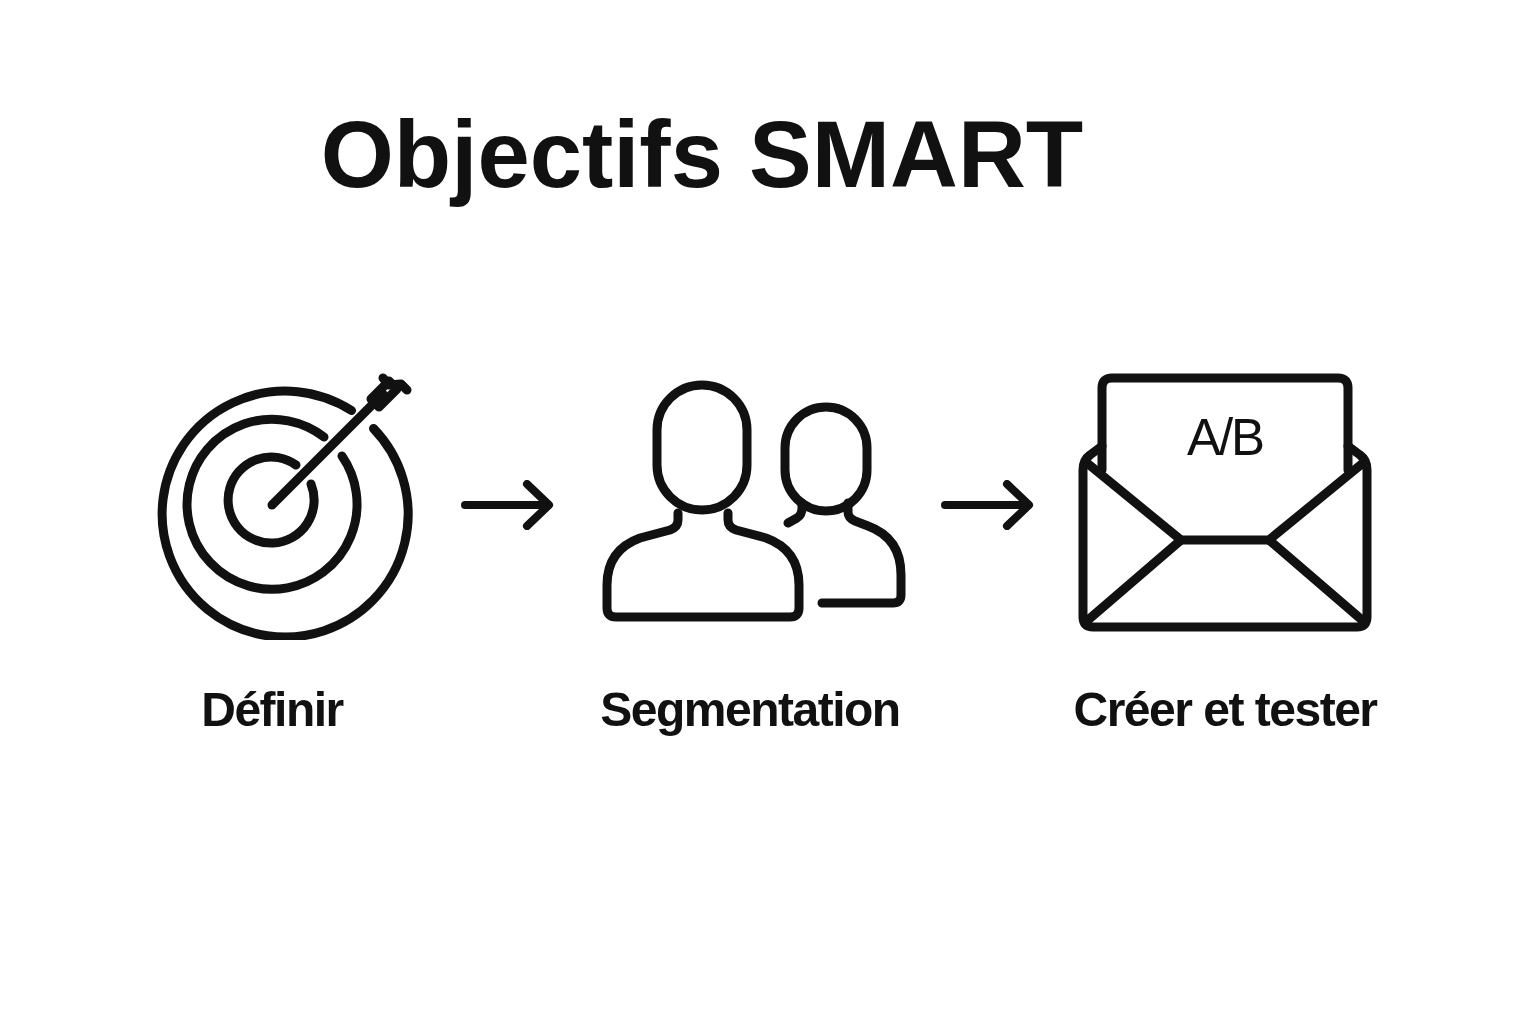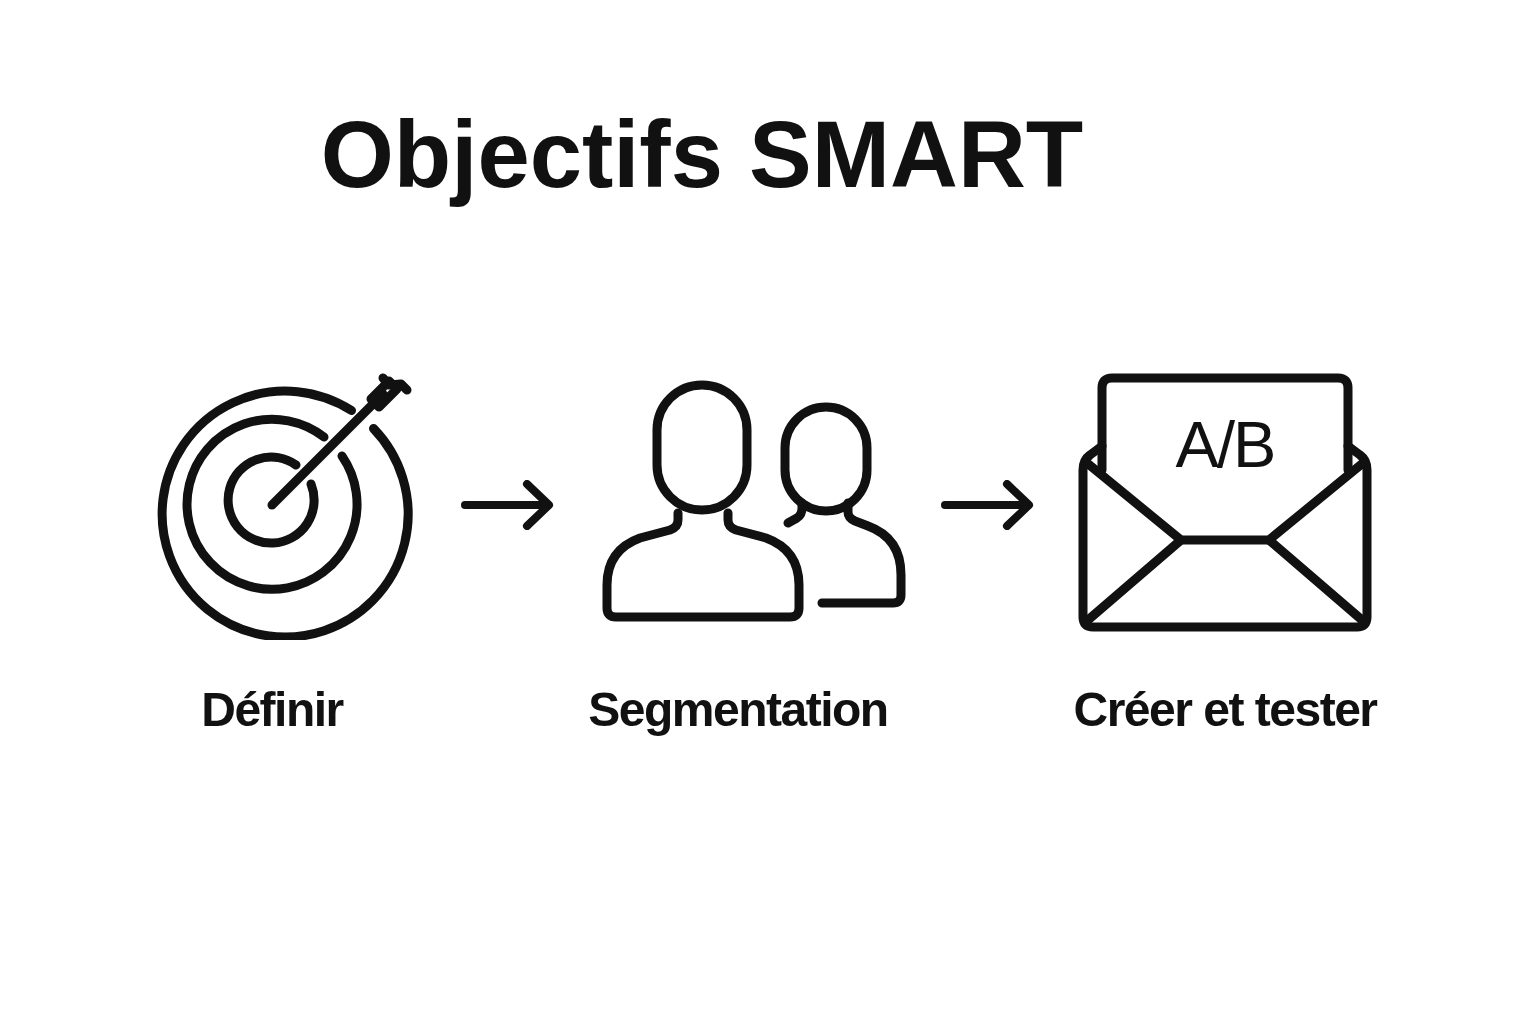--- a/index.html
+++ b/index.html
@@ -91,19 +91,19 @@
 
     <path d="M 1102 470 L 1102 388 Q 1102 378 1112 378 L 1338 378 Q 1348 378 1348 388 L 1348 470"></path>
 
     <path d="M 1102 446 L 1090 455 Q 1083 460 1083 470 L 1083 617 Q 1083 627 1093 627 L 1357 627 Q 1367 627 1367 617 L 1367 470 Q 1367 460 1360 455 L 1348 446"></path>
 
     <path d="M 1087 463 L 1181 540 L 1269 540 L 1363 463"></path>
 
     <path d="M 1181 540 L 1088 620"></path>
     <path d="M 1269 540 L 1362 620"></path>
   </svg>
-  <div class="icon" style="left:1140px; top:412px; width:170px; text-align:center; font-size:65px; line-height:1; font-family:'Liberation Sans', sans-serif; font-weight:normal; color:#111111; letter-spacing:-2px;">A/B</div>
+  <div class="icon" style="left:1140px; top:412px; width:170px; text-align:center; font-size:51px; line-height:1; font-family:'Liberation Sans', sans-serif; font-weight:normal; color:#111111; letter-spacing:-2px;">A/B</div>
 
   <div class="label" style="left:122px; width:300px;">Définir</div>
-  <div class="label" style="left:538px; width:400px;">Segmentation</div>
+  <div class="label" style="left:550px; width:400px;">Segmentation</div>
   <div class="label" style="left:1020px; width:410px;">Créer et tester</div>
 
 </div>
 
 </body></html>

